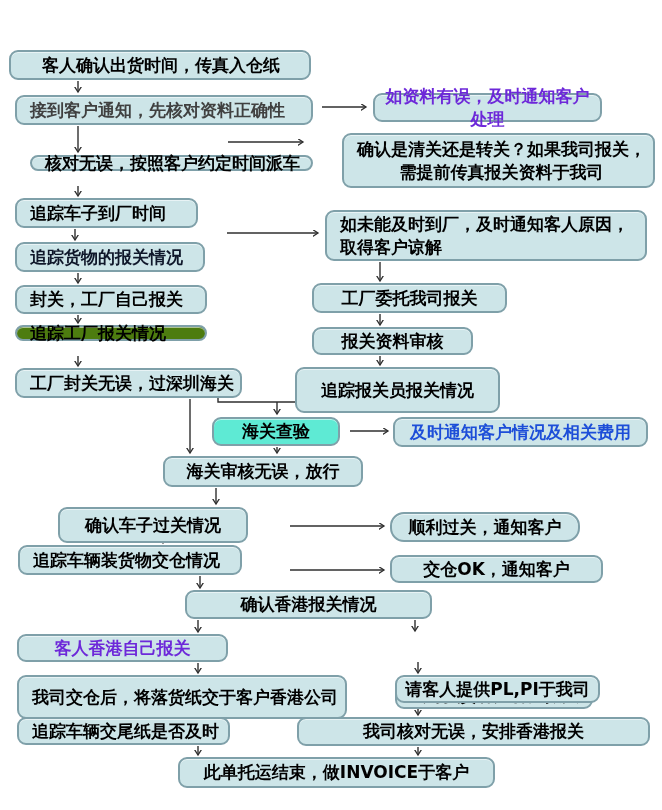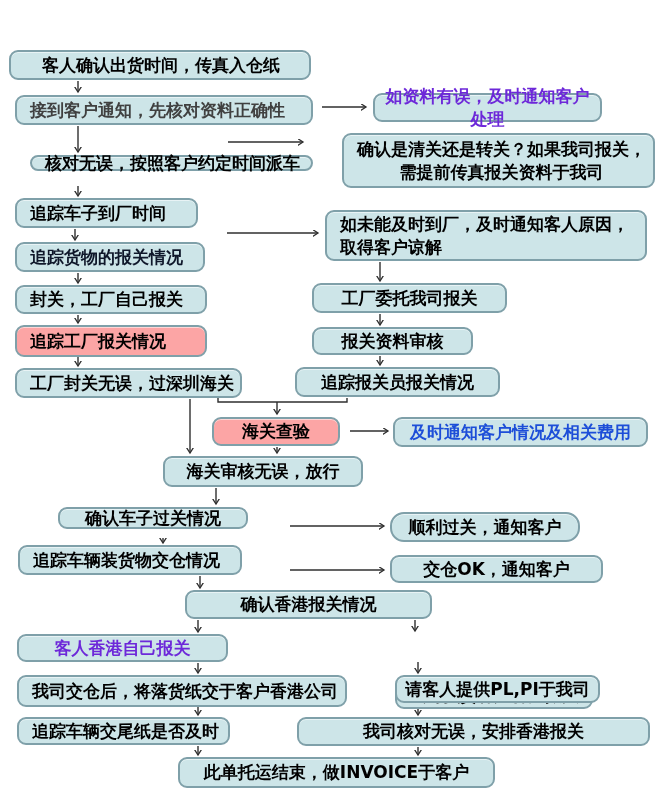--- a/index.html
+++ b/index.html
@@ -82,39 +82,39 @@
         <polyline points="218,398 218,402 347,402 347,398" fill="none" stroke="#2f2f2f" stroke-width="1.4"></polyline>
       </g>
   </svg>
   <div id="nodes">
       <div class="node left" style="left: 9px; top: 50px; width: 302px; height: 30px; background: rgb(205, 229, 232); border-color: rgb(127, 160, 169); color: rgb(0, 0, 0); padding-left: 31px;">客人确认出货时间，传真入仓纸</div>
       <div class="node left" style="left: 15px; top: 95px; width: 298px; height: 30px; background: rgb(205, 229, 232); border-color: rgb(127, 160, 169); color: #404040;">接到客户通知，先核对资料正确性</div>
       <div class="node left" style="left: 15px; top: 155px; width: 283px; height: 16px; background: rgb(205, 229, 232); border-color: rgb(127, 160, 169); color: rgb(0, 0, 0); margin-left: 15px;">核对无误，按照客户约定时间派车</div>
       <div class="node left" style="left: 15px; top: 198px; width: 183px; height: 30px; background: rgb(205, 229, 232); border-color: rgb(127, 160, 169); color: rgb(0, 0, 0);">追踪车子到厂时间</div>
       <div class="node left" style="left: 15px; top: 242px; width: 190px; height: 30px; background: rgb(205, 229, 232); border-color: rgb(127, 160, 169); color: #0f172a;">追踪货物的报关情况</div>
       <div class="node left" style="left: 15px; top: 285px; width: 192px; height: 29px; background: rgb(205, 229, 232); border-color: rgb(127, 160, 169); color: rgb(0, 0, 0);">封关，工厂自己报关</div>
-      <div class="node left" style="left: 15px; top: 325px; width: 192px; height: 32px; background: #fca5a5; border-color: rgb(127, 160, 169); color: rgb(0, 0, 0);">追踪工厂报关情况</div>
+      <div class="node left" style="left: 15px; top: 325px; width: 192px; height: 16px; background: #4d7c0f; border-color: rgb(127, 160, 169); color: rgb(0, 0, 0);">追踪工厂报关情况</div>
       <div class="node left" style="left: 15px; top: 368px; width: 227px; height: 30px; background: rgb(205, 229, 232); border-color: rgb(127, 160, 169); color: rgb(0, 0, 0);">工厂封关无误，过深圳海关</div>
       <div class="node center" style="left: 373px; top: 93px; width: 229px; height: 29px; background: rgb(205, 229, 232); border-color: rgb(127, 160, 169); color: #6d28d9;">如资料有误，及时通知客户处理</div>
       <div class="node left" style="left: 342px; top: 133px; width: 313px; height: 55px; background: rgb(205, 229, 232); border-color: rgb(127, 160, 169); color: rgb(0, 0, 0); text-align: center;">确认是清关还是转关？如果我司报关，
 需提前传真报关资料于我司</div>
       <div class="node left" style="left: 325px; top: 210px; width: 322px; height: 51px; background: rgb(205, 229, 232); border-color: rgb(127, 160, 169); color: rgb(0, 0, 0);">如未能及时到厂，及时通知客人原因，
 取得客户谅解</div>
       <div class="node center" style="left: 312px; top: 283px; width: 195px; height: 30px; background: rgb(205, 229, 232); border-color: rgb(127, 160, 169); color: rgb(0, 0, 0);">工厂委托我司报关</div>
       <div class="node center" style="left: 312px; top: 327px; width: 161px; height: 28px; background: rgb(205, 229, 232); border-color: rgb(127, 160, 169); color: rgb(0, 0, 0);">报关资料审核</div>
-      <div class="node center" style="left: 295px; top: 367px; width: 205px; height: 30px; background: rgb(205, 229, 232); border-color: rgb(127, 160, 169); color: rgb(0, 0, 0);">追踪报关员报关情况</div>
-      <div class="node center" style="left: 212px; top: 417px; width: 128px; height: 29px; background: #fca5a5; border-color: rgb(127, 160, 169); color: rgb(0, 0, 0);">海关查验</div>
+      <div class="node center" style="left: 295px; top: 367px; width: 205px; height: 46px; background: rgb(205, 229, 232); border-color: rgb(127, 160, 169); color: rgb(0, 0, 0);">追踪报关员报关情况</div>
+      <div class="node center" style="left: 212px; top: 417px; width: 128px; height: 29px; background: #5eead4; border-color: rgb(127, 160, 169); color: rgb(0, 0, 0);">海关查验</div>
       <div class="node center" style="left: 393px; top: 417px; width: 255px; height: 30px; background: rgb(205, 229, 232); border-color: rgb(127, 160, 169); color: #1d4ed8;">及时通知客户情况及相关费用</div>
       <div class="node center" style="left: 163px; top: 456px; width: 200px; height: 31px; background: rgb(205, 229, 232); border-color: rgb(127, 160, 169); color: rgb(0, 0, 0);">海关审核无误，放行</div>
-      <div class="node center" style="left: 58px; top: 507px; width: 190px; height: 22px; background: rgb(205, 229, 232); border-color: rgb(127, 160, 169); color: rgb(0, 0, 0); text-align: center;">确认车子过关情况</div>
+      <div class="node center" style="left: 58px; top: 507px; width: 190px; height: 36px; background: rgb(205, 229, 232); border-color: rgb(127, 160, 169); color: rgb(0, 0, 0); text-align: center;">确认车子过关情况</div>
       <div class="node left" style="left: 18px; top: 545px; width: 224px; height: 30px; background: rgb(205, 229, 232); border-color: rgb(127, 160, 169); color: rgb(0, 0, 0);">追踪车辆装货物交仓情况</div>
       <div class="node center" style="left: 390px; top: 512px; width: 190px; height: 30px; background: rgb(205, 229, 232); border-color: rgb(127, 160, 169); color: rgb(0, 0, 0); border-radius: 14px;">顺利过关，通知客户</div>
       <div class="node center" style="left: 390px; top: 555px; width: 213px; height: 28px; background: rgb(205, 229, 232); border-color: rgb(127, 160, 169); color: rgb(0, 0, 0);">交仓OK，通知客户</div>
       <div class="node center" style="left: 185px; top: 590px; width: 247px; height: 29px; background: rgb(205, 229, 232); border-color: rgb(127, 160, 169); color: rgb(0, 0, 0);">确认香港报关情况</div>
       <div class="node center" style="left: 17px; top: 634px; width: 211px; height: 28px; background: rgb(205, 229, 232); border-color: rgb(127, 160, 169); color: #6d28d9;">客人香港自己报关</div>
       <div class="node center" style="left: 395px; top: 633px; width: 198px; height: 28px; background: rgb(205, 229, 232); border-color: rgb(127, 160, 169); color: rgb(0, 0, 0); margin-top: 48px;">我司负责客户香港报关</div>
-      <div class="node left" style="left: 17px; top: 675px; width: 330px; height: 32px; background: rgb(205, 229, 232); border-color: rgb(127, 160, 169); color: rgb(0, 0, 0);">我司交仓后，将落货纸交于客户香港公司</div>
+      <div class="node left" style="left: 17px; top: 675px; width: 330px; height: 44px; background: rgb(205, 229, 232); border-color: rgb(127, 160, 169); color: rgb(0, 0, 0);">我司交仓后，将落货纸交于客户香港公司</div>
       <div class="node center" style="left: 395px; top: 675px; width: 205px; height: 28px; background: rgb(205, 229, 232); border-color: rgb(127, 160, 169); color: rgb(0, 0, 0);">请客人提供PL,PI于我司</div>
       <div class="node left" style="left: 17px; top: 717px; width: 213px; height: 28px; background: rgb(205, 229, 232); border-color: rgb(127, 160, 169); color: rgb(0, 0, 0);">追踪车辆交尾纸是否及时</div>
       <div class="node center" style="left: 297px; top: 717px; width: 353px; height: 29px; background: rgb(205, 229, 232); border-color: rgb(127, 160, 169); color: rgb(0, 0, 0);">我司核对无误，安排香港报关</div>
       <div class="node center" style="left: 178px; top: 757px; width: 317px; height: 31px; background: rgb(205, 229, 232); border-color: rgb(127, 160, 169); color: rgb(0, 0, 0);">此单托运结束，做INVOICE于客户</div>
     </div>
 </div>
 
 </body></html>

